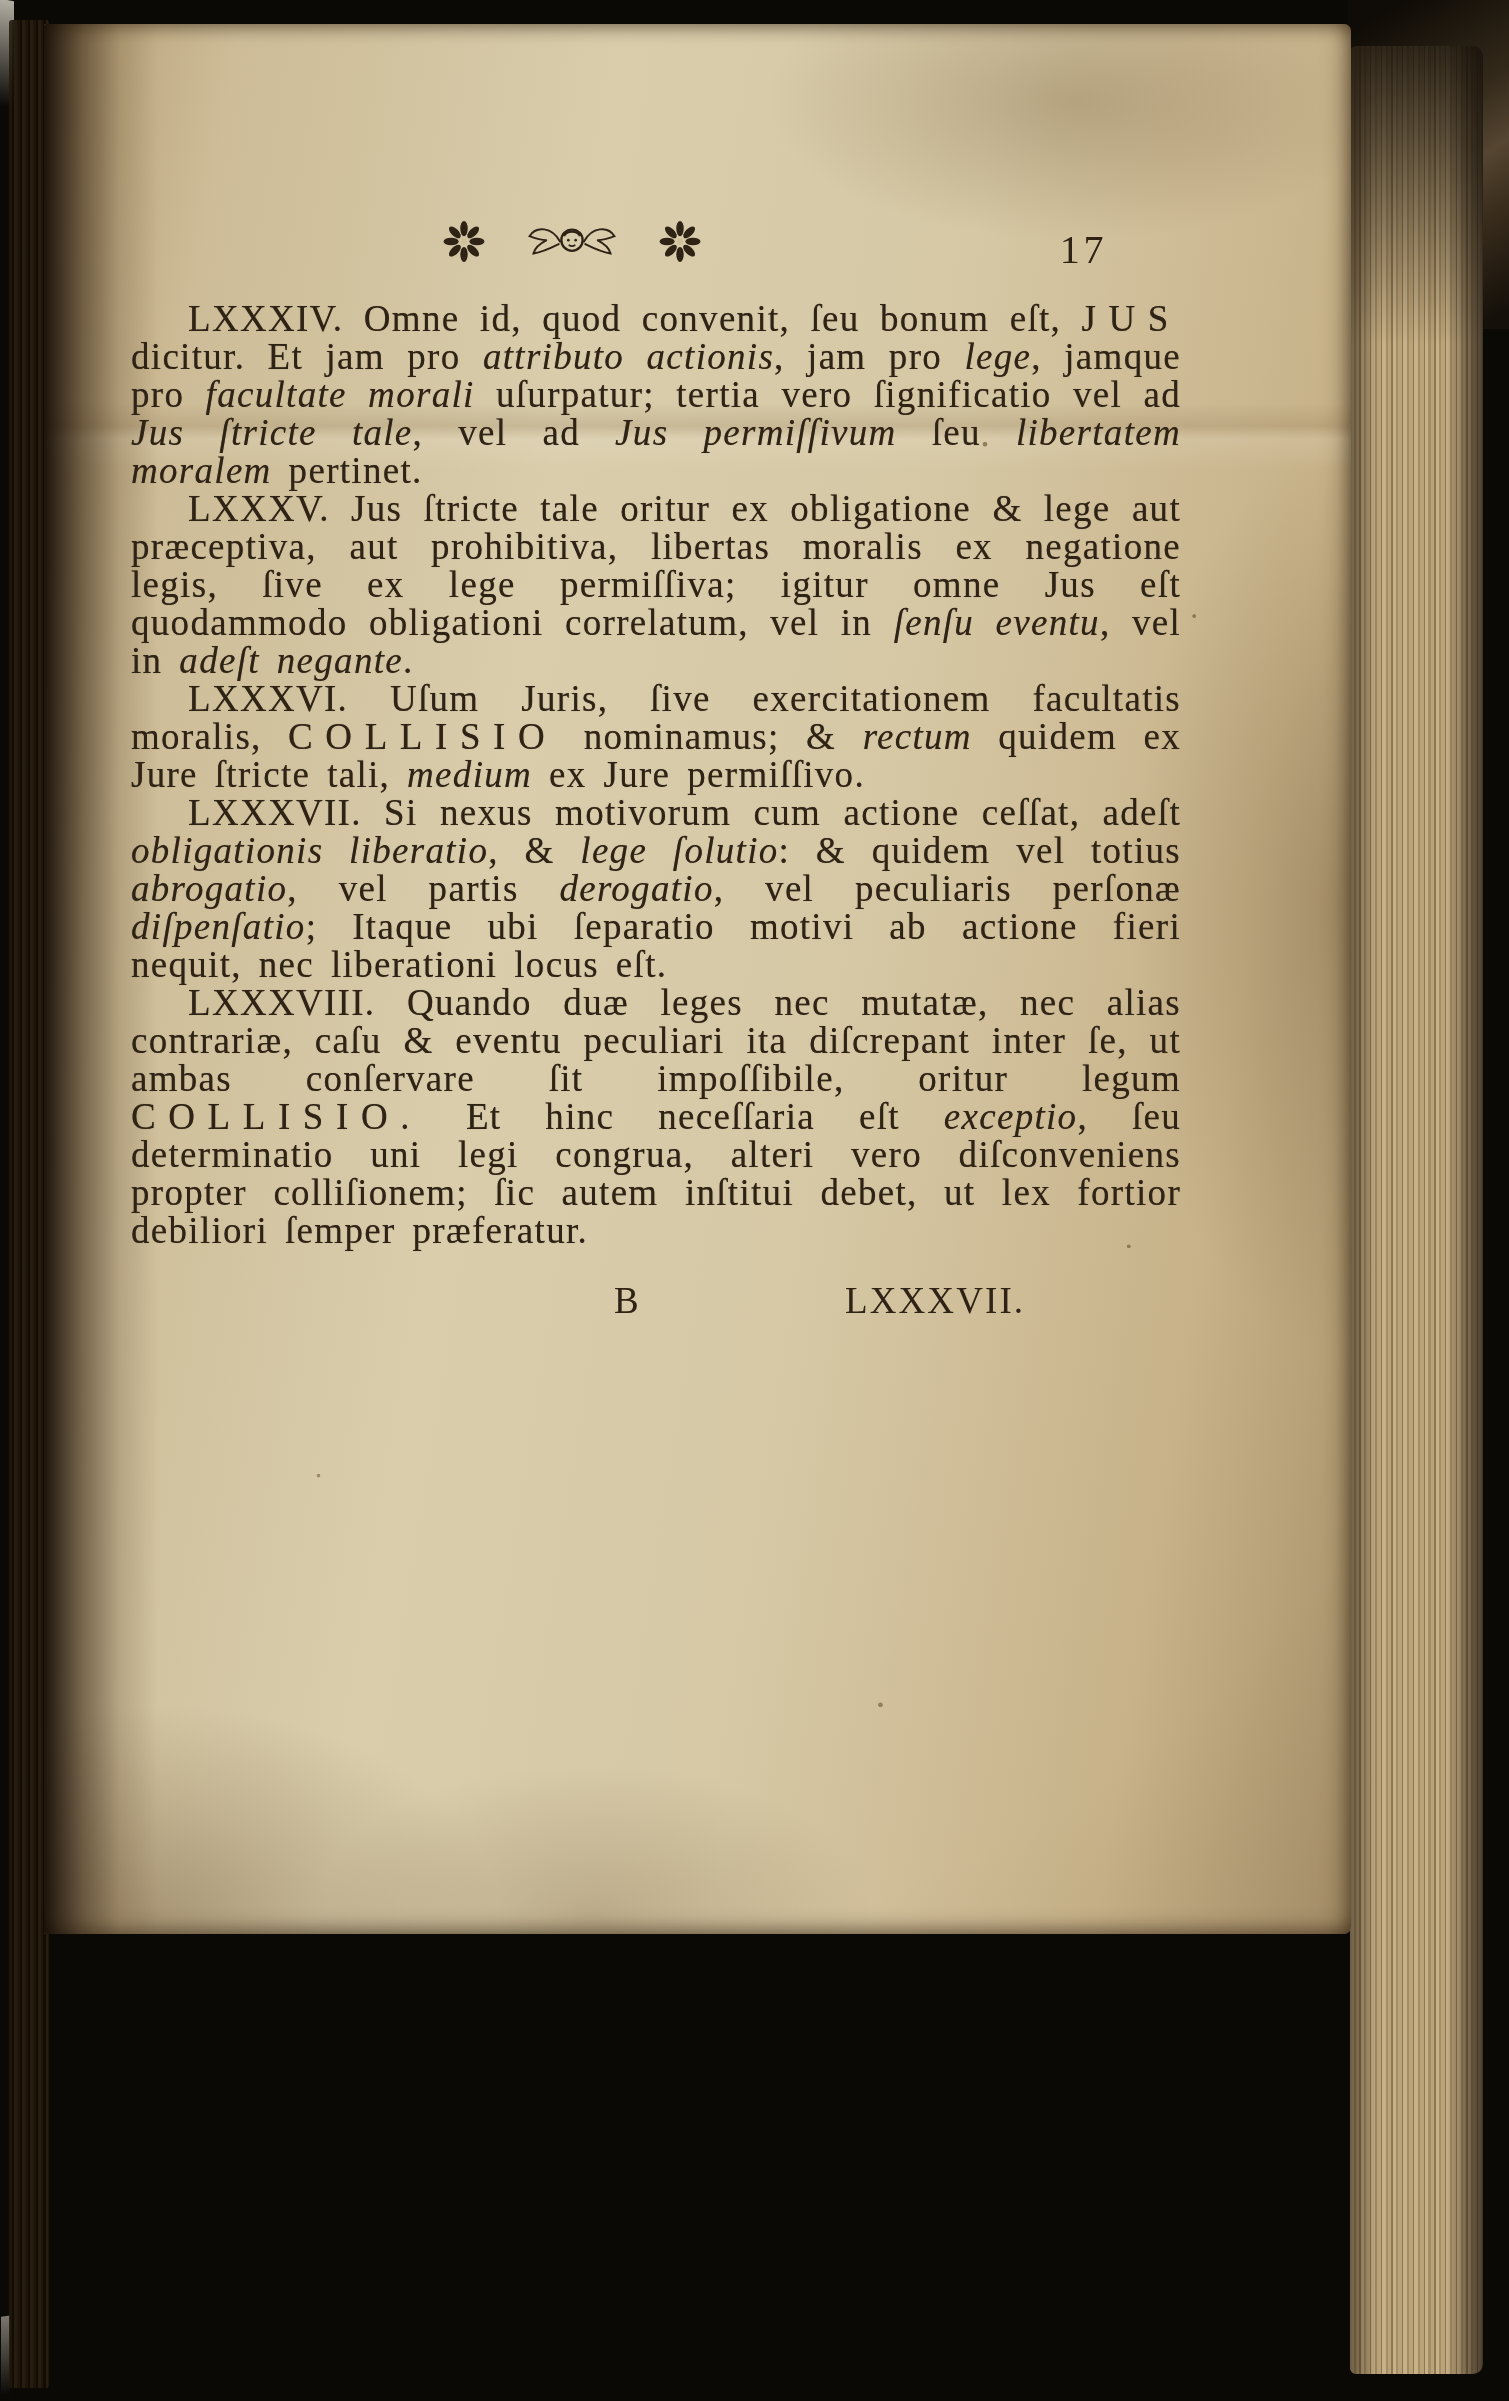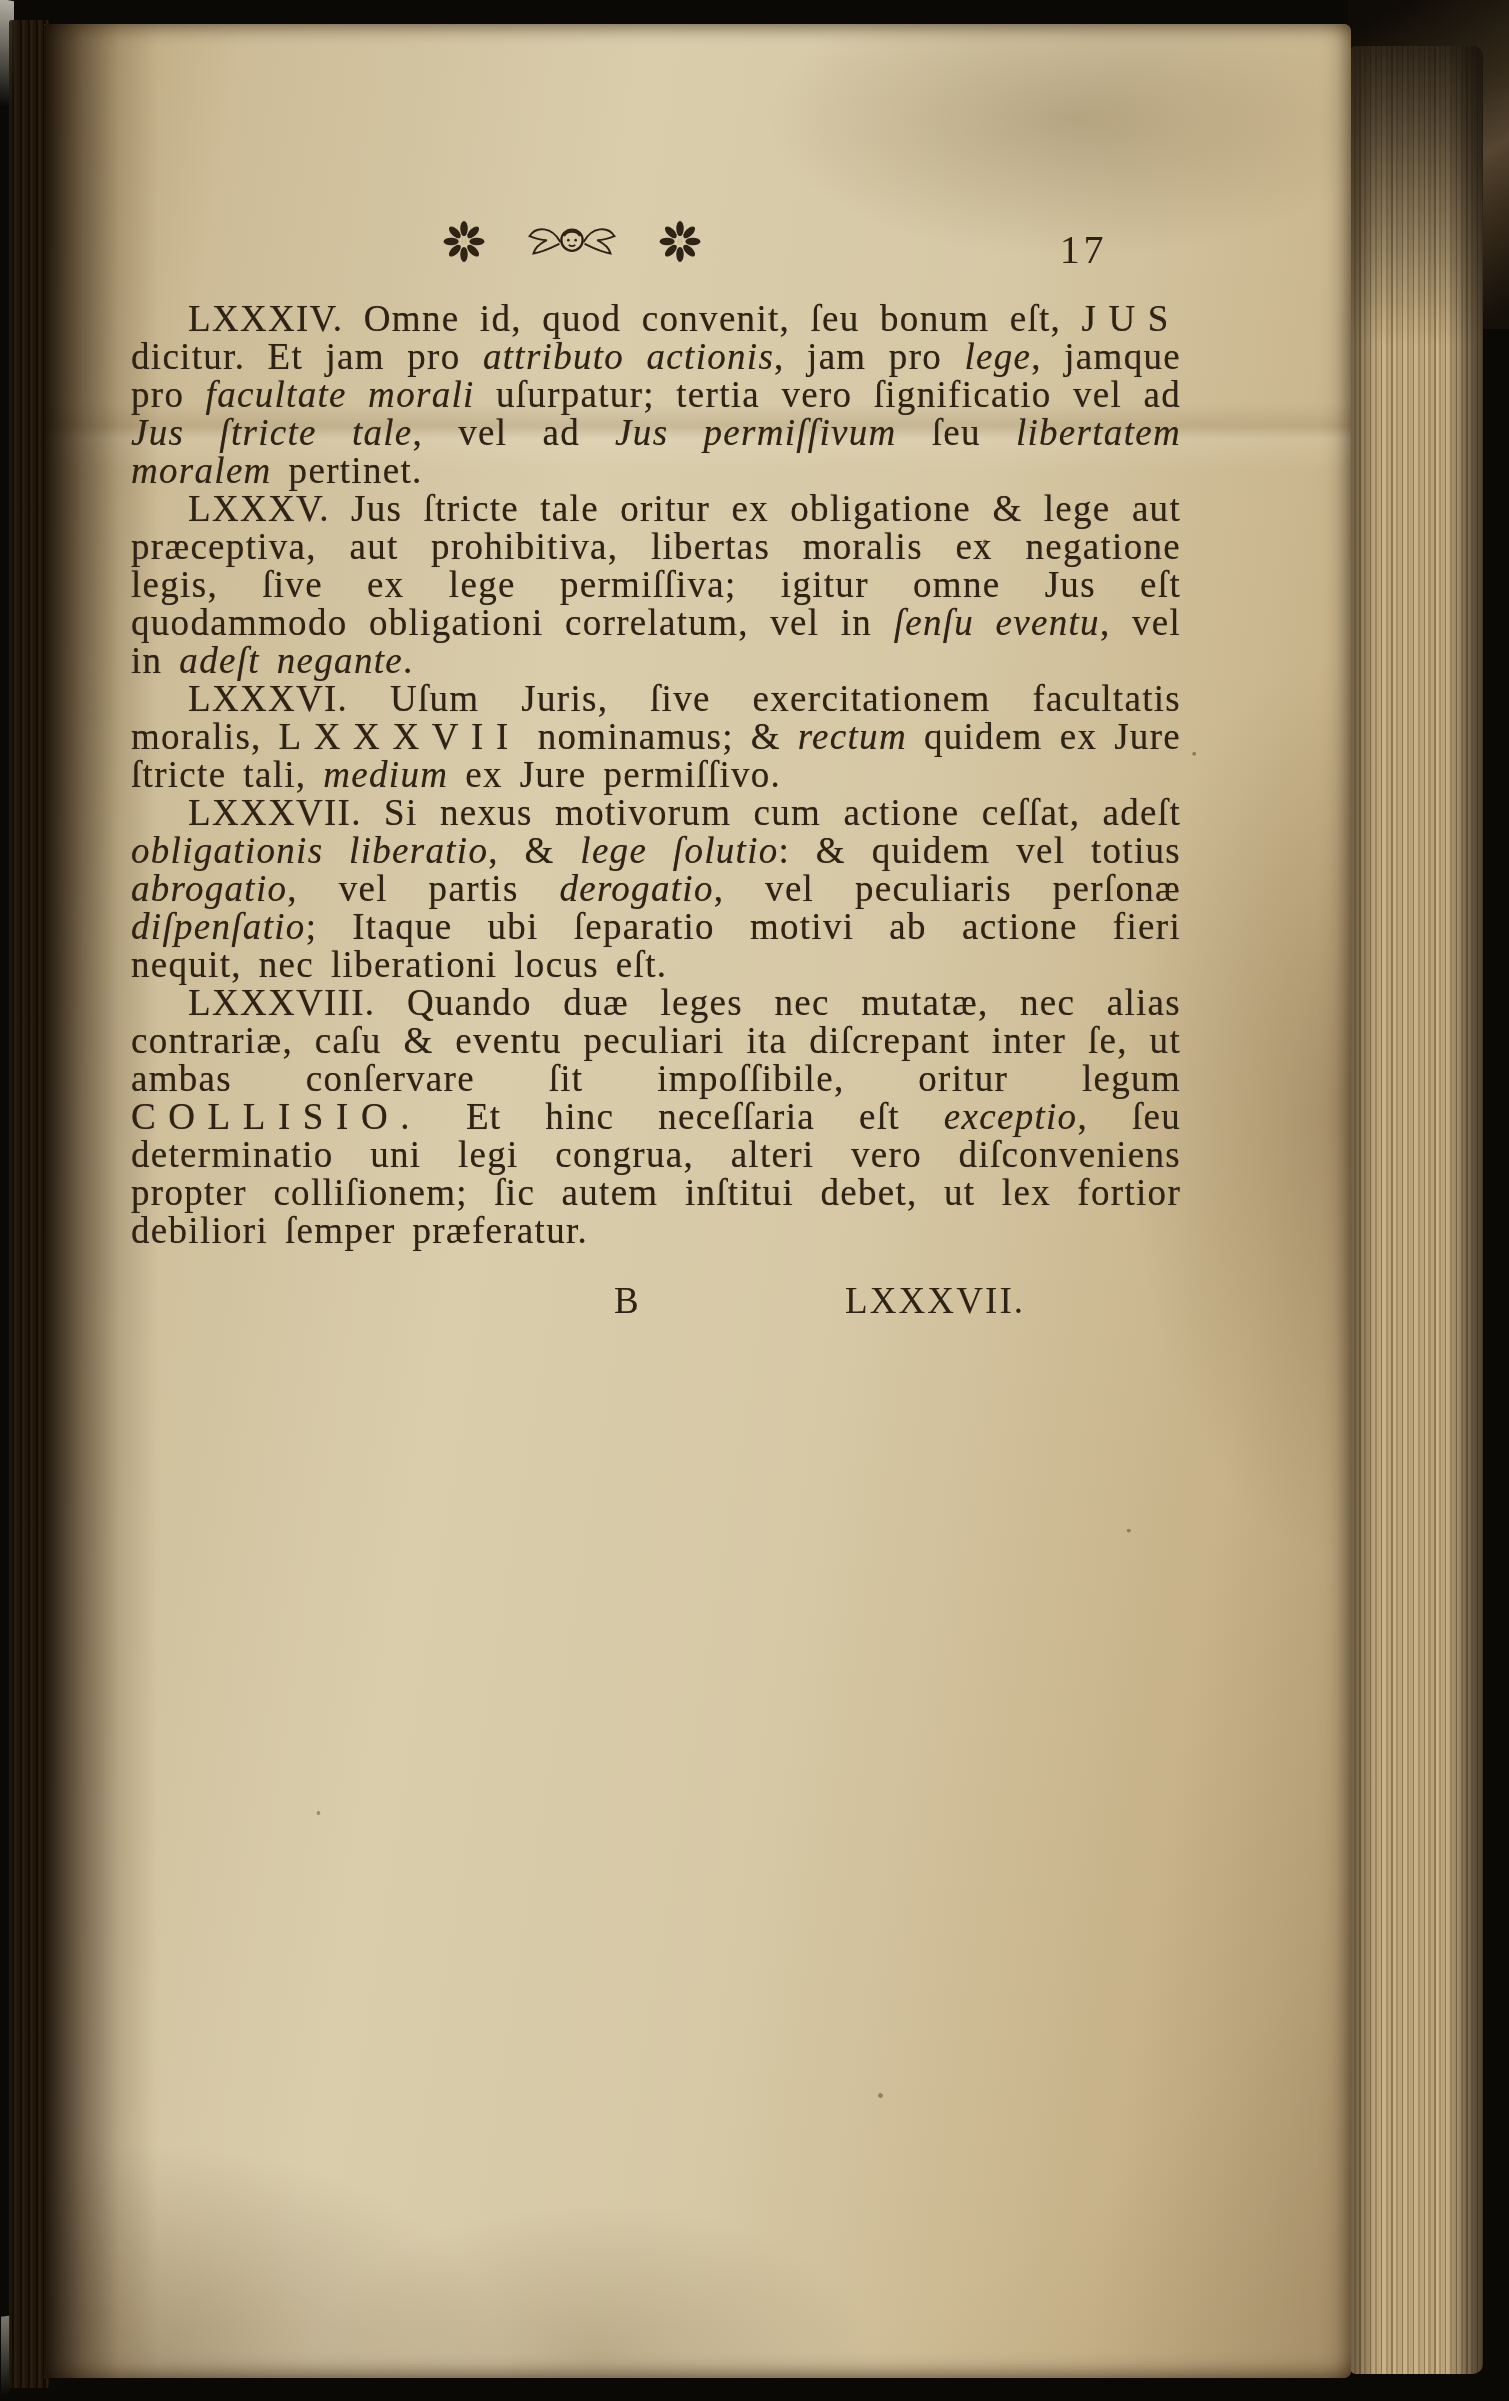--- a/index.html
+++ b/index.html
@@ -30,21 +30,21 @@
     border-radius:2.1px;transform:rotate(-38deg);opacity:.85;}
 
   
   .fore-edge{position:absolute;left:1350px;top:46px;width:133px;height:2328px;border-radius:5.7px 10px 10px 5.7px;
     background:
       linear-gradient(to right, rgba(35,24,12,.55), rgba(0,0,0,0) 22%, rgba(0,0,0,0) 72%, rgba(20,13,7,.7)),
       linear-gradient(to bottom, rgba(20,14,7,.85), rgba(0,0,0,0) 300px),
       repeating-linear-gradient(90deg,#c7b189 0 3.6px,#a58d64 3.6px 5.7px,#bba379 5.7px 9.3px,#8e774f 9.3px 10.7px);}
 
   
-  .page{position:absolute;left:44px;top:24px;width:1307px;height:2354px;border-radius:2.1px 7.2px 7.2px 2.1px;
+  .page{position:absolute;left:44px;top:24px;width:1307px;height:1910px;border-radius:2.1px 7.2px 7.2px 2.1px;
     background:
       radial-gradient(circle 3.6px at 72% 22%, rgba(92,62,30,.55) 0 55%, rgba(0,0,0,0) 75%),
       radial-gradient(circle 2.9px at 83% 64%, rgba(92,62,30,.5) 0 55%, rgba(0,0,0,0) 75%),
       radial-gradient(circle 2.9px at 21% 76%, rgba(92,62,30,.45) 0 55%, rgba(0,0,0,0) 75%),
       radial-gradient(circle 3.6px at 64% 88%, rgba(92,62,30,.5) 0 55%, rgba(0,0,0,0) 75%),
       radial-gradient(circle 2.9px at 88% 31%, rgba(92,62,30,.5) 0 55%, rgba(0,0,0,0) 75%),
       linear-gradient(to bottom, rgba(0,0,0,0) 379px, rgba(122,96,60,.18) 402px, rgba(248,242,226,.14) 415px, rgba(0,0,0,0) 445px),
       radial-gradient(ellipse 443px 200px at 79% 4%, rgba(110,85,52,.30), rgba(0,0,0,0) 70%),
       radial-gradient(ellipse 300px 644px at 99% 46%, rgba(116,91,57,.35), rgba(0,0,0,0) 70%),
       radial-gradient(ellipse 501px 300px at 8% 99%, rgba(104,80,50,.38), rgba(0,0,0,0) 70%),
@@ -135,21 +135,21 @@
             </g>
           </svg>
 
         </div>
         <div class="page-number">17</div>
       </div>
 
       <div class="paras">
           <p class="para"><span class="rm">LXXXIV. Omne id, quod convenit, ſeu bonum eſt, </span><span class="spaced">JUS</span><span class="rm"> dicitur. Et jam pro </span><span class="it">attributo actionis</span><span class="rm">, jam pro </span><span class="it">lege</span><span class="rm">, jamque pro </span><span class="it">facultate morali</span><span class="rm"> uſurpatur; tertia vero ſignificatio vel ad </span><span class="it">Jus ſtricte tale</span><span class="rm">, vel ad </span><span class="it">Jus permiſſivum</span><span class="rm"> ſeu </span><span class="it">libertatem moralem</span><span class="rm"> pertinet.</span></p>
           <p class="para"><span class="rm">LXXXV. Jus ſtricte tale oritur ex obligatione &amp; lege aut præceptiva, aut prohibitiva, libertas moralis ex negatione legis, ſive ex lege permiſſiva; igitur omne Jus eſt quodammodo obligationi correlatum, vel in </span><span class="it">ſenſu eventu</span><span class="rm">, vel in </span><span class="it">adeſt negante</span><span class="rm">.</span></p>
-          <p class="para"><span class="rm">LXXXVI. Uſum Juris, ſive exercitationem facultatis moralis, </span><span class="spaced">LXXXVII</span><span class="rm"> nominamus; &amp; </span><span class="it">rectum</span><span class="rm"> quidem ex Jure ſtricte tali, </span><span class="it">medium</span><span class="rm"> ex Jure permiſſivo.</span></p>
+          <p class="para"><span class="rm">LXXXVI. Uſum Juris, ſive exercitationem facultatis moralis, </span><span class="spaced">COLLISIO</span><span class="rm"> nominamus; &amp; </span><span class="it">rectum</span><span class="rm"> quidem ex Jure ſtricte tali, </span><span class="it">medium</span><span class="rm"> ex Jure permiſſivo.</span></p>
           <p class="para"><span class="rm">LXXXVII. Si nexus motivorum cum actione ceſſat, adeſt </span><span class="it">obligationis liberatio</span><span class="rm">, &amp; </span><span class="it">lege ſolutio</span><span class="rm">: &amp; quidem vel totius </span><span class="it">abrogatio</span><span class="rm">, vel partis </span><span class="it">derogatio</span><span class="rm">, vel peculiaris perſonæ </span><span class="it">diſpenſatio</span><span class="rm">; Itaque ubi ſeparatio motivi ab actione fieri nequit, nec liberationi locus eſt.</span></p>
           <p class="para"><span class="rm">LXXXVIII. Quando duæ leges nec mutatæ, nec alias contrariæ, caſu &amp; eventu peculiari ita diſcrepant inter ſe, ut ambas conſervare ſit impoſſibile, oritur legum </span><span class="spaced">COLLISIO.</span><span class="rm"> Et hinc neceſſaria eſt </span><span class="it">exceptio</span><span class="rm">, ſeu determinatio uni legi congrua, alteri vero diſconveniens propter colliſionem; ſic autem inſtitui debet, ut lex fortior debiliori ſemper præferatur.</span></p>
         </div>
 
       <div class="footer">
         <span class="sig">B</span>
         <span class="catchword">LXXXVII.</span>
       </div>
 
     </div>

